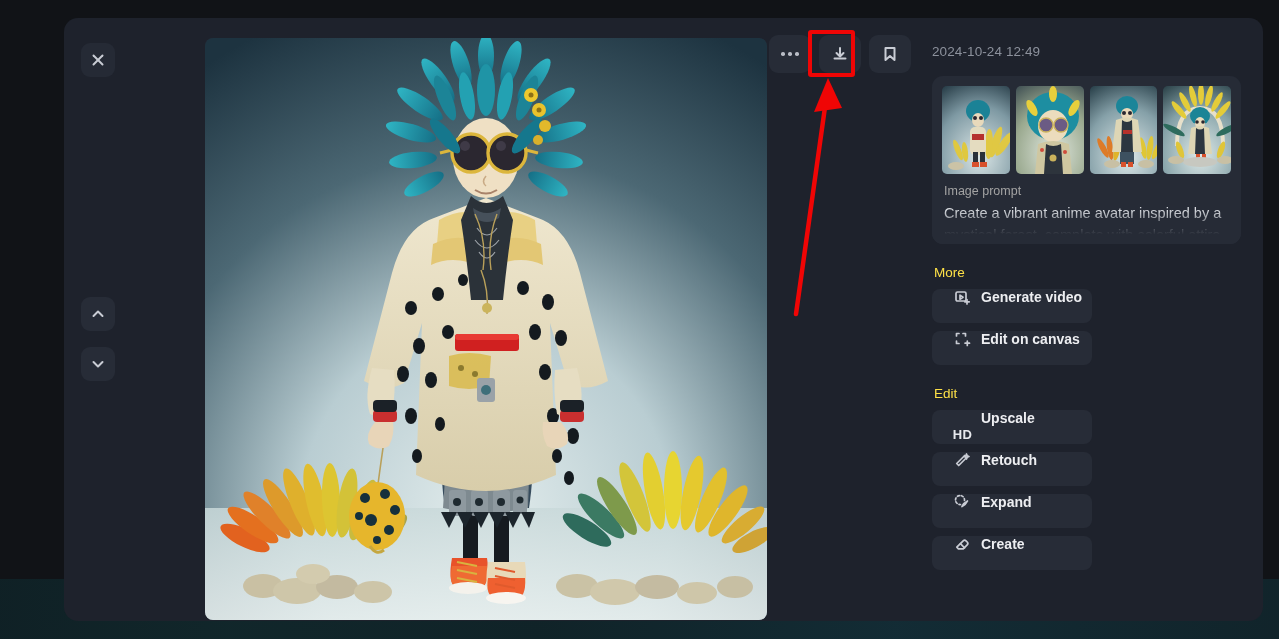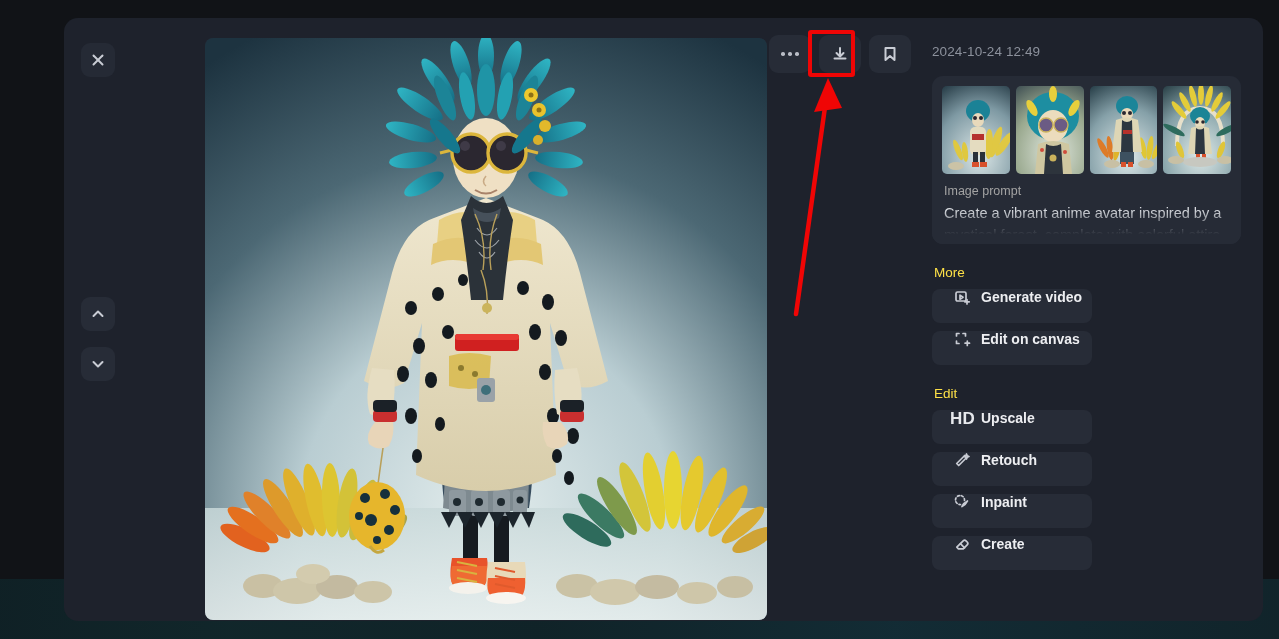--- a/index.html
+++ b/index.html
@@ -86,21 +86,21 @@
     background:linear-gradient(180deg, rgba(38,43,54,0) 0%, #262b36 72%);
   }
   .sec-title{ color:#fde047; font-size:13.5px; margin:21px 0 9px 2px; }
   .grid{ display:flex; flex-wrap:wrap; gap:8px; }
   .abtn{
     width:160px; height:34px; background:#272c37; border-radius:8px;
     display:flex; gap:10px; padding-left:22px;
     color:#edeef1; font-size:14px; font-weight:bold; cursor:pointer;
   }
   .abtn .bi{ width:17px; height:17px; display:flex; align-items:center; justify-content:center; flex:0 0 17px;}
-  .hd{ font-size:17px; font-weight:bold; color:#e7e9ed; letter-spacing:.3px; }
+  .hd{ font-size:13px; font-weight:bold; color:#e7e9ed; letter-spacing:.3px;margin-top:16px; }
 </style>
 </head>
 <body>
 
 <div class="bottom-glow"></div>
 
 <div class="app">
 
   <div class="rail-close">
     <svg class="ico" width="16" height="16" viewBox="0 0 16 16">
@@ -569,21 +569,21 @@
         </span>
         <span>Retouch</span>
       </div>
       <div class="abtn">
         <span class="bi">
           <svg class="ico thin" width="17" height="17" viewBox="0 0 17 17">
             <path d="M10.5 6.5 A4.5 4.5 0 1 0 6.5 10.5" stroke-dasharray="2 2"></path>
             <path d="M8 12.5 q2 -4 5.5 -5.5 q-1.5 3.5 -5.5 5.5 z"></path>
           </svg>
         </span>
-        <span>Inpaint</span>
+        <span>Expand</span>
       </div>
       <div class="abtn">
         <span class="bi">
           <svg class="ico thin" width="17" height="17" viewBox="0 0 17 17">
             <path d="M2.8 11.2 l6.4 -6.4 a2 2 0 0 1 2.8 0 l1.2 1.2 a2 2 0 0 1 0 2.8 l-4 4 h-4.8 z"></path>
             <line x1="6.4" y1="7.6" x2="10.6" y2="11.8"></line>
           </svg>
         </span>
         <span>Create</span>
       </div>

